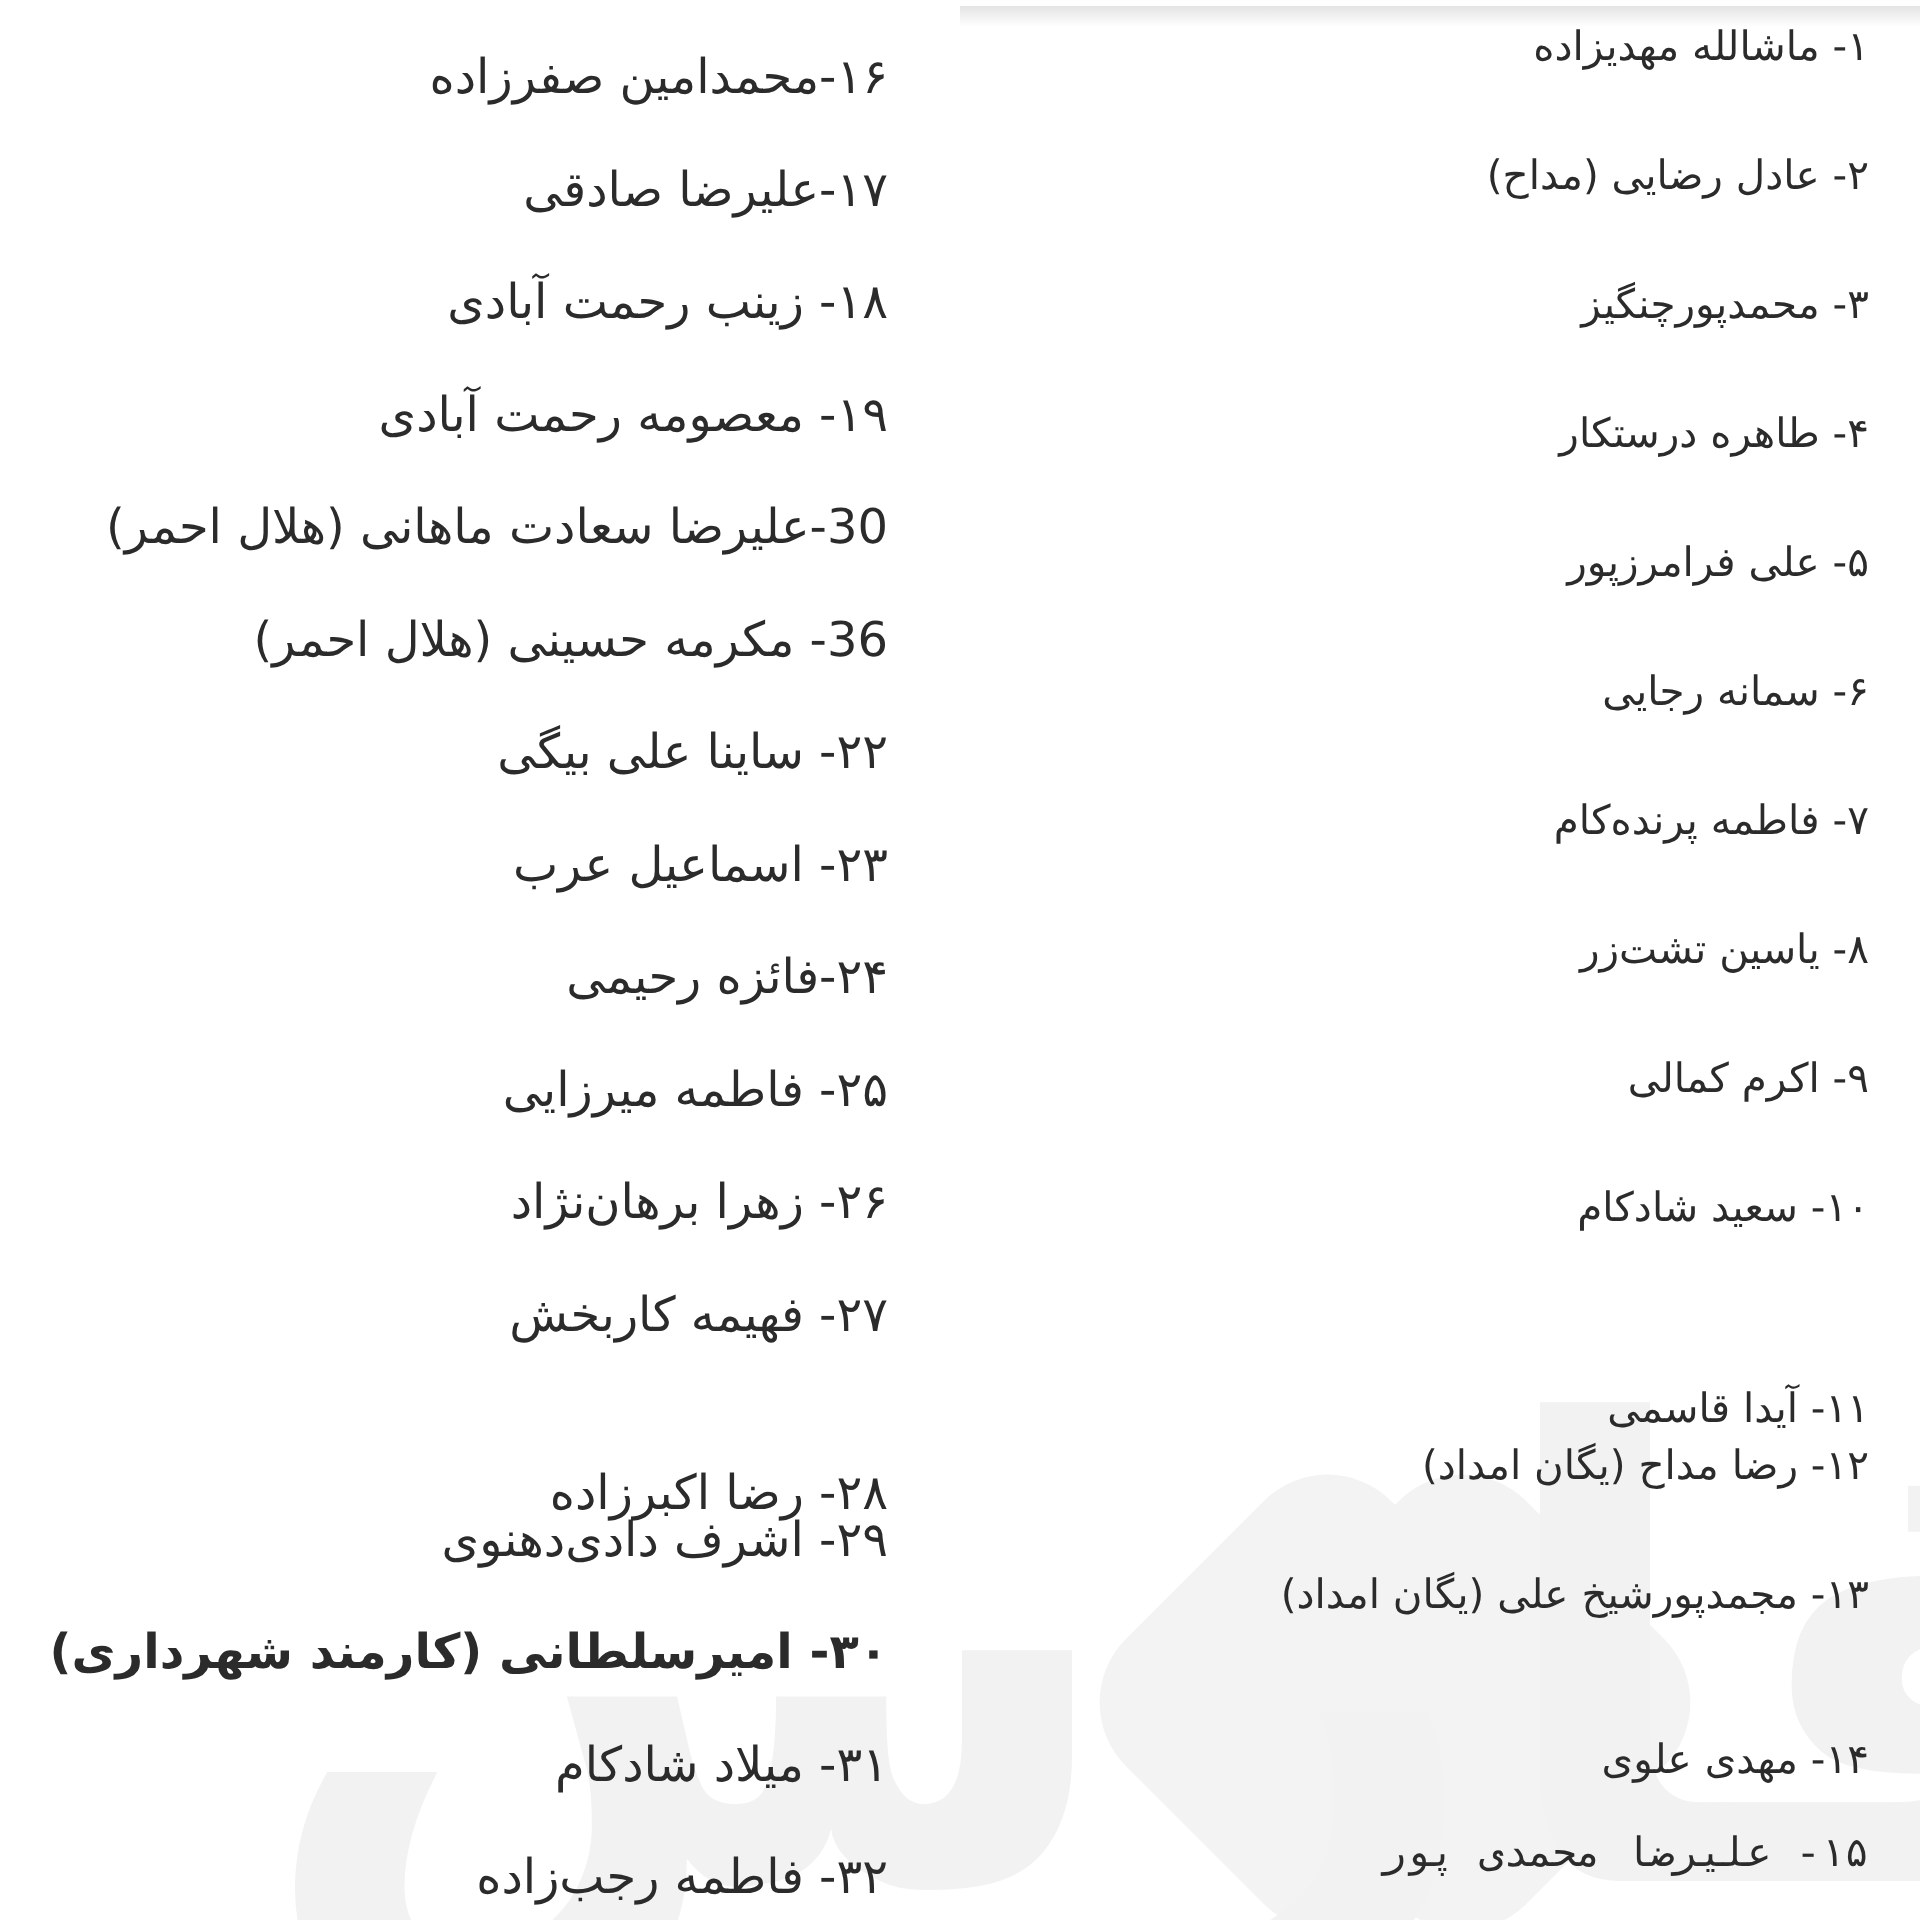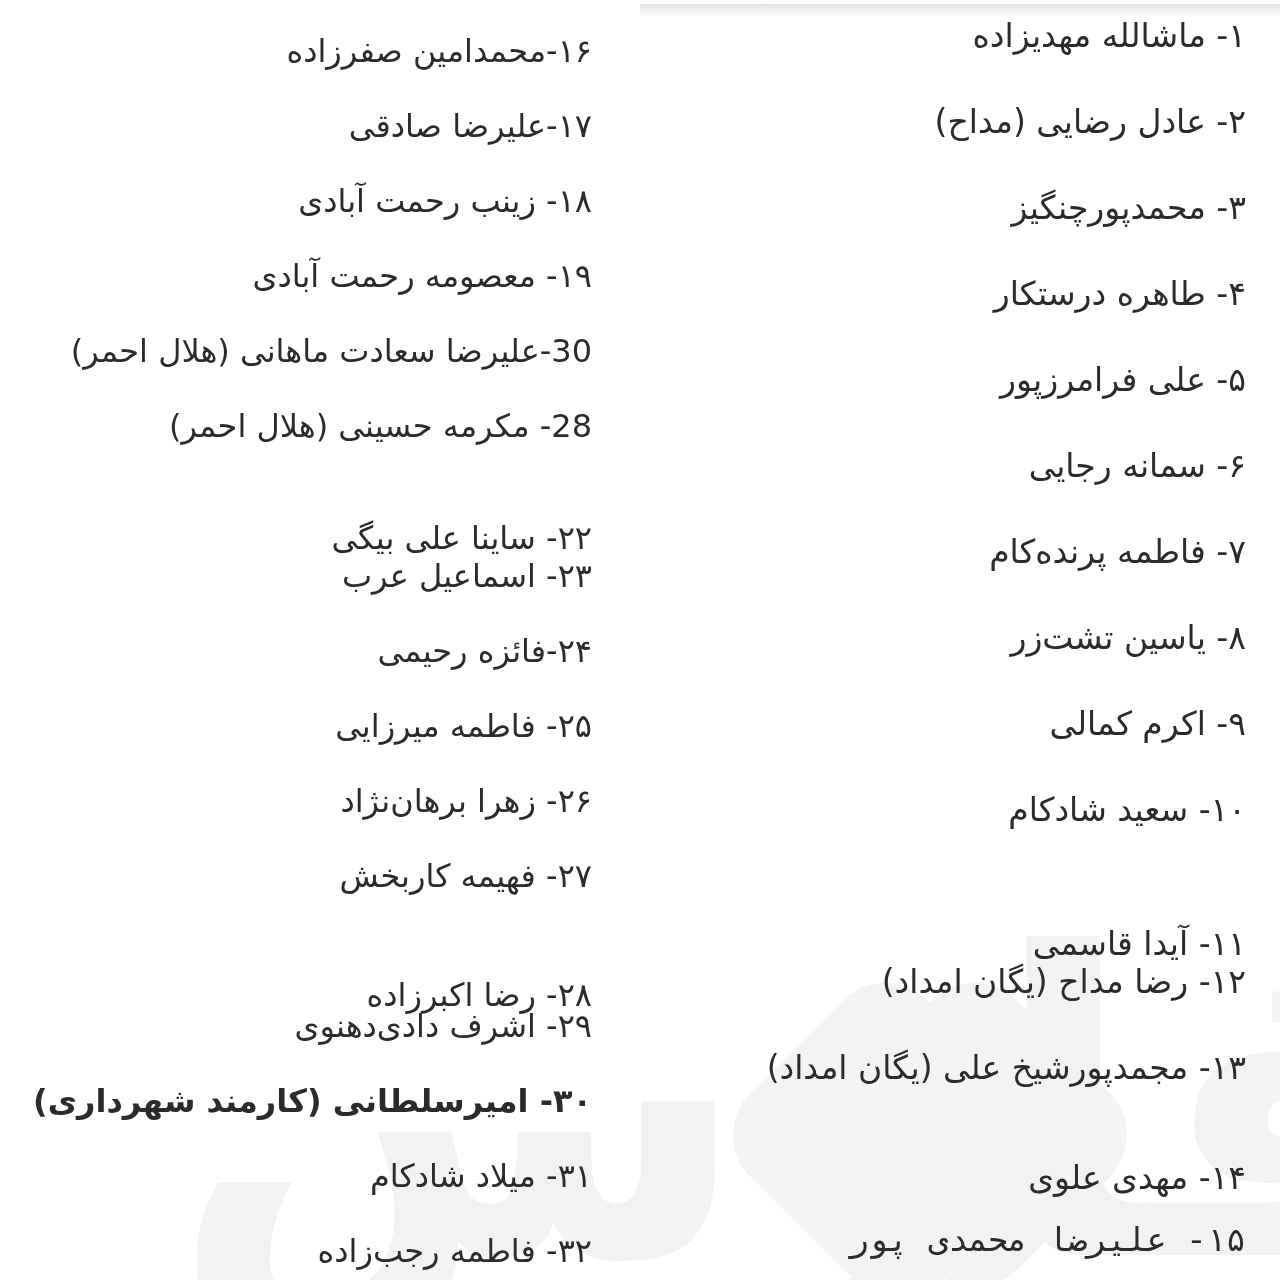--- a/index.html
+++ b/index.html
@@ -21,21 +21,21 @@
     .wm-letter {
       position: absolute; color: #f2f2f2; font-size: 420px; line-height: 1;
       font-family: "DejaVu Sans", sans-serif; font-weight: bold;
     }
     .col {
       position: absolute; direction: rtl; text-align: right;
       list-style: none; margin: 0; padding: 0;
     }
     .col li { white-space: nowrap; position: absolute; right: 0; }
     .col-right { right: 34px; top: 0; width: 560px; }
-    .col-right li { font-size: 33px; }
+    .col-right li { font-size: 27px; }
     .col-left { right: 688px; top: 0; width: 520px; }
     .col-left li { font-size: 32px; }
   </style>
 </head>
 <body>
 
 <div class="top-shadow"></div>
 
 <div class="watermark" style="left:0;top:0;width:1280px;height:1280px;">
   <div class="wm-diamond" style="left:760px;top:1010px;width:250px;height:250px;"></div>
@@ -59,22 +59,22 @@
     <li style="top: 1048px;">۱۳- مجمدپورشیخ علی (یگان امداد)</li>
     <li style="top: 1158px;">۱۴- مهدی علوی</li>
     <li style="top: 1220px; font-family: Liberation Mono, monospace;">۱۵- علیرضا محمدی پور</li>
   </ul>
 <ul class="col col-left" id="list-left">
     <li style="top: 32px;">۱۶-محمدامین صفرزاده</li>
     <li style="top: 107px;">۱۷-علیرضا صادقی</li>
     <li style="top: 182px;">۱۸- زینب رحمت آبادی</li>
     <li style="top: 257px;">۱۹- معصومه رحمت آبادی</li>
     <li style="top: 332px;">30-علیرضا سعادت ماهانی (هلال احمر)</li>
-    <li style="top: 407px;">28- مکرمه حسینی (هلال احمر)</li>
-    <li style="top: 482px; margin-top: 37px;">۲۲- ساینا علی بیگی</li>
+    <li style="top: 407px;">36- مکرمه حسینی (هلال احمر)</li>
+    <li style="top: 482px;">۲۲- ساینا علی بیگی</li>
     <li style="top: 557px;">۲۳- اسماعیل عرب</li>
     <li style="top: 632px;">۲۴-فائزه رحیمی</li>
     <li style="top: 707px;">۲۵- فاطمه میرزایی</li>
     <li style="top: 782px;">۲۶- زهرا برهان‌نژاد</li>
     <li style="top: 857px;">۲۷- فهیمه کاربخش</li>
     <li style="top: 976px;">۲۸- رضا اکبرزاده</li>
     <li style="top: 1007px;">۲۹- اشرف دادی‌دهنوی</li>
     <li style="top: 1082px; font-weight: bold;">۳۰- امیرسلطانی (کارمند شهرداری)</li>
     <li style="top: 1157px;">۳۱- میلاد شادکام</li>
     <li style="top: 1232px;">۳۲- فاطمه رجب‌زاده</li>

